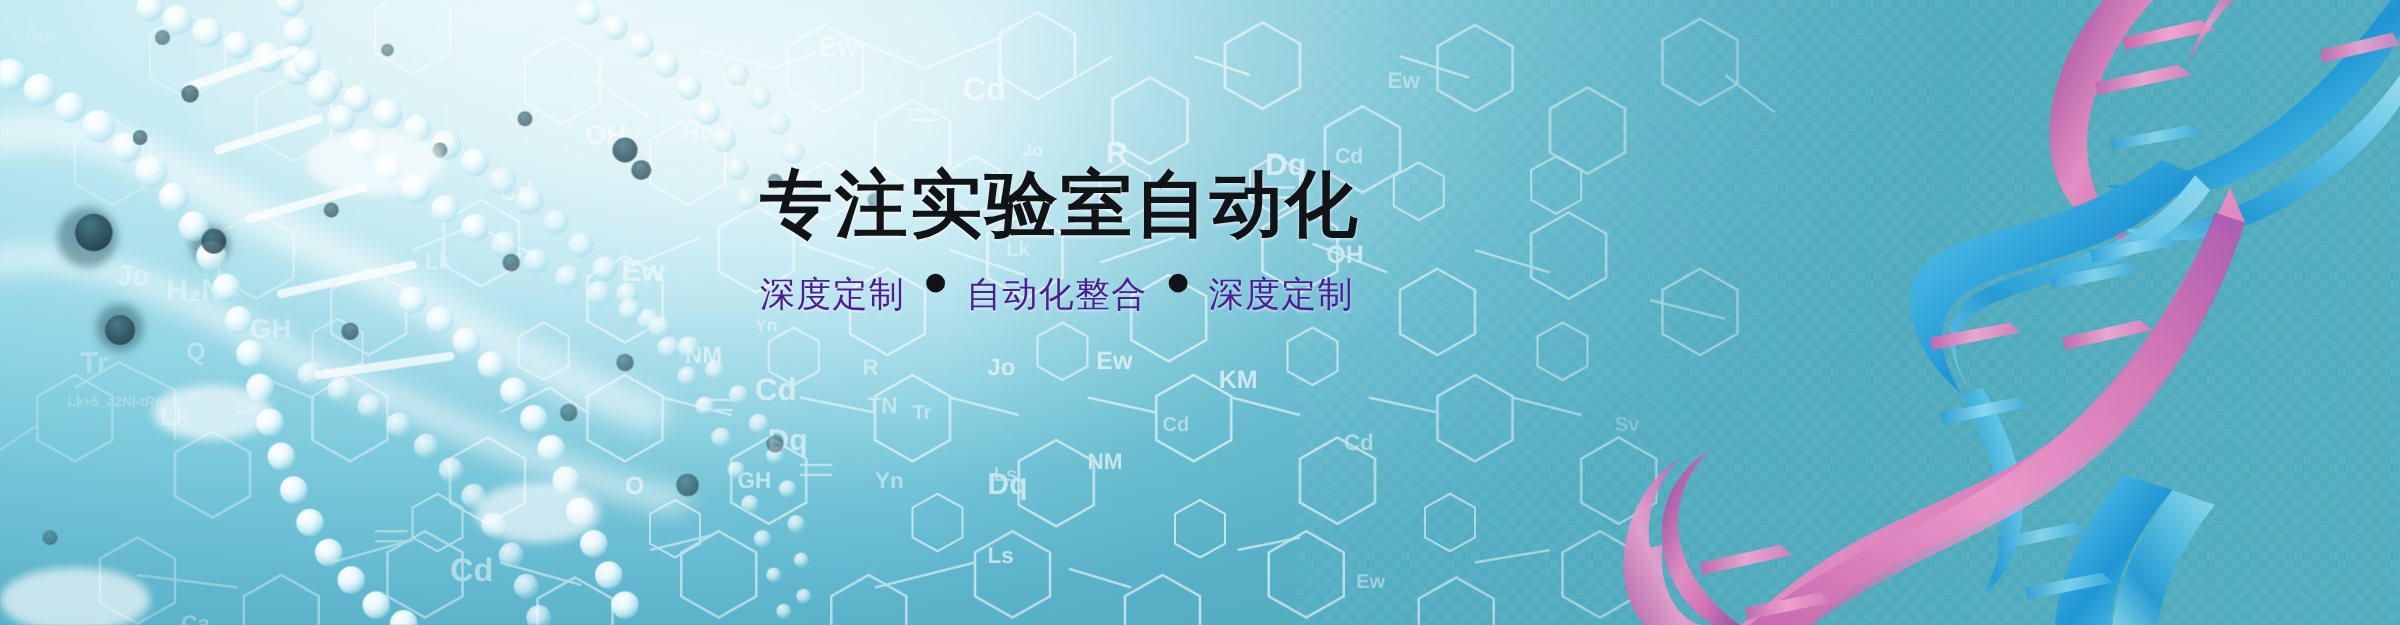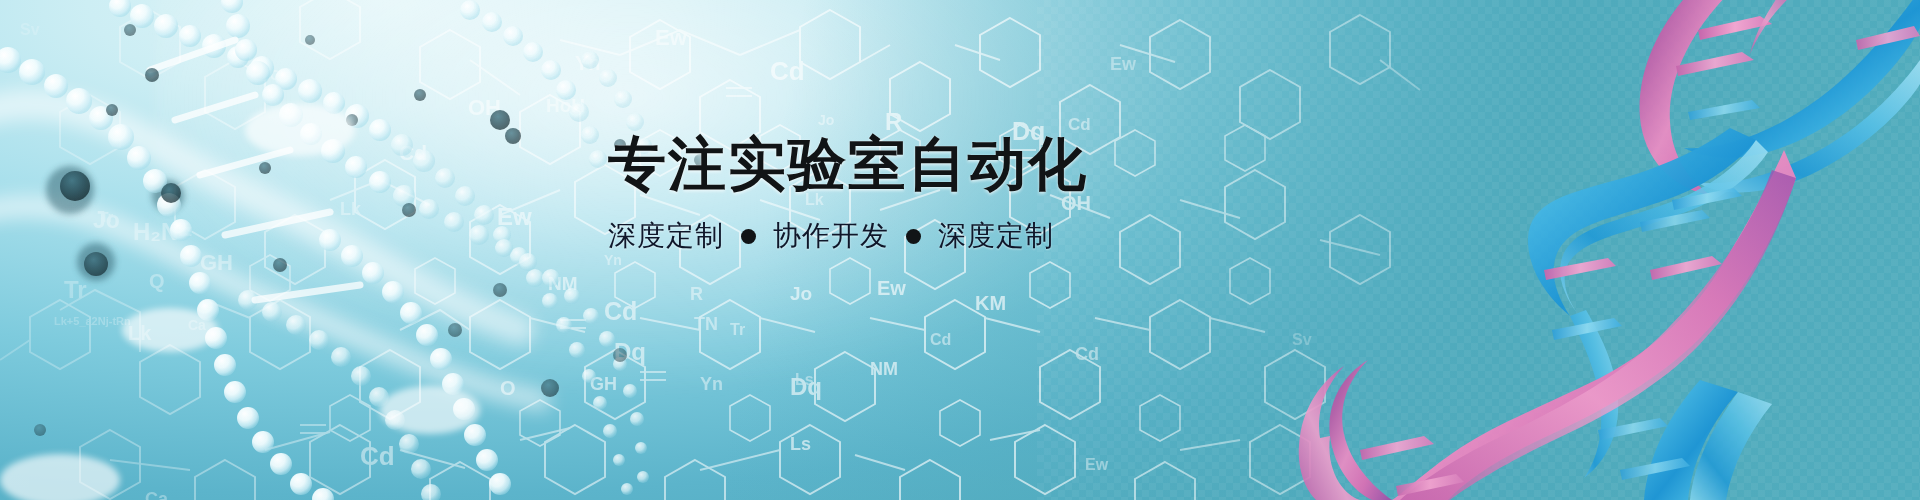--- a/index.html
+++ b/index.html
@@ -62,25 +62,24 @@
     letter-spacing:2px;
     white-space:nowrap;
     text-shadow:0 2px 3px rgba(255,255,255,0.55), 0 0 1px rgba(255,255,255,0.8);
     font-family:Liberation Mono, monospace;
   }
   .subline {
     margin-top:20px;
     font-size:28px;
     line-height:1.2;
     font-weight:400;
-    color:#0f172a;
+    color:#4c1d95;
     letter-spacing:1px;
     white-space:nowrap;
     display:flex;
-    align-items:center;
     font-family:"DejaVu Sans","Liberation Sans",sans-serif;
     text-shadow:0 1px 2px rgba(255,255,255,0.5);
   }
   .sub-item { display:inline-block; }
   .sub-dot {
     display:inline-block;
     width:15px; height:15px;
     border-radius:50%;
     background:#111416;
     margin:0 17px;
@@ -633,19 +632,19 @@
       </g>
     </svg>
   </div>
 
   <div class="copy">
     <div class="headline">专注实验室自动化</div>
 
     <div class="subline">
       <span class="sub-item">深度定制</span>
       <span class="sub-dot"></span>
-      <span class="sub-item">协作开发</span>
+      <span class="sub-item">自动化整合</span>
       <span class="sub-dot"></span>
       <span class="sub-item">深度定制</span>
     </div>
   </div>
 
 </div>
 
 </body></html>

